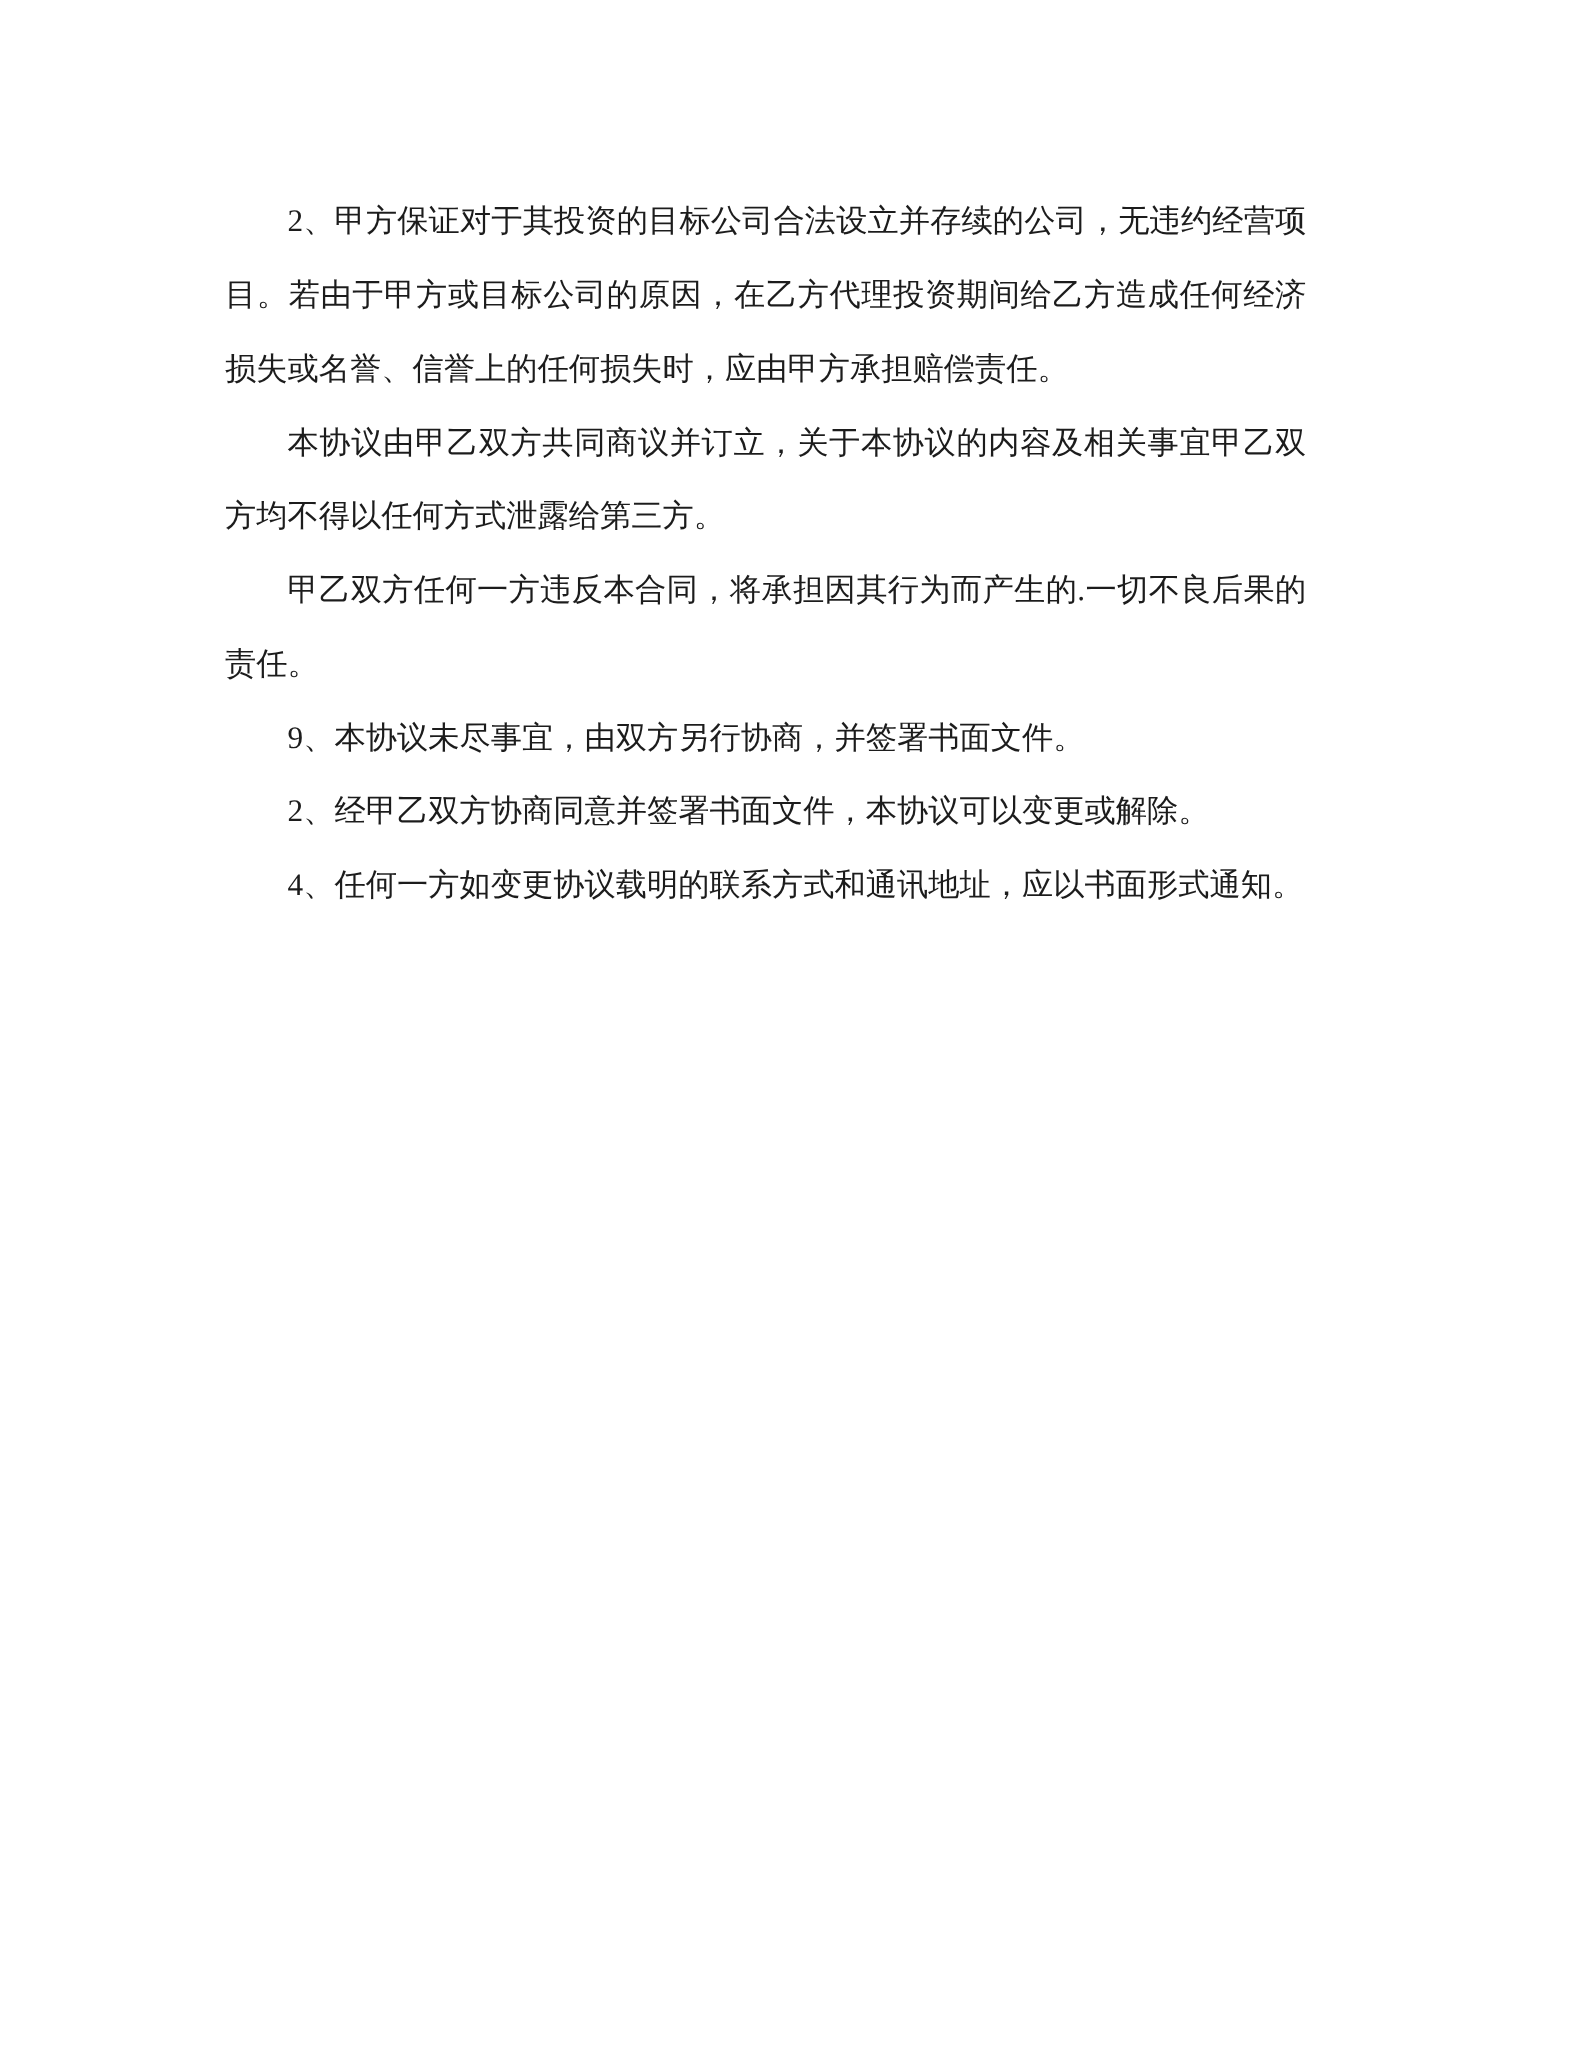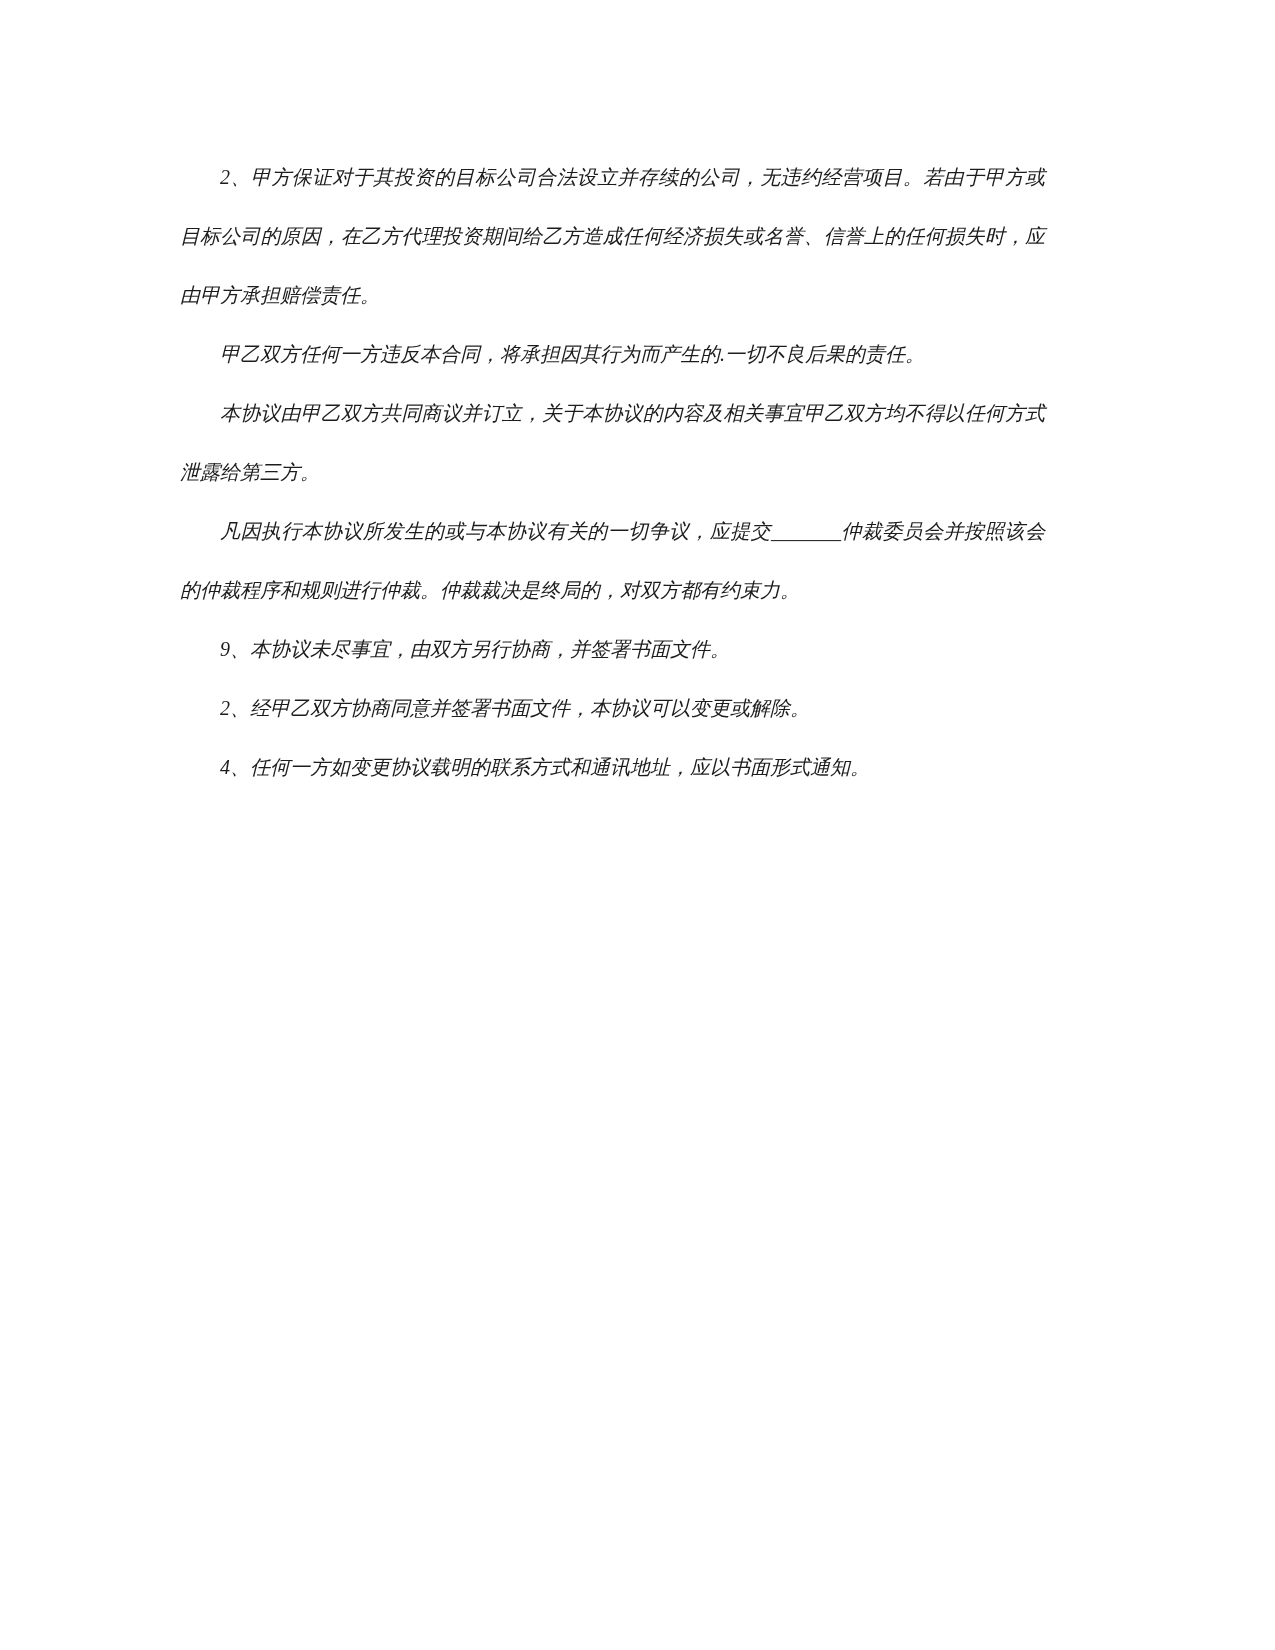--- a/index.html
+++ b/index.html
@@ -14,38 +14,36 @@
     margin: 0 auto;
     background: #ffffff;
     box-sizing: border-box;
     padding: 148px 230px 0 180px;
     overflow: hidden;
   }
   .doc-body {
     width: 865px;
     color: #1c1c1c;
     font-family: "Liberation Serif", "DejaVu Serif", serif;
-    font-style: italic;
-    font-size: 20px;
+    font-size: 25px;
     line-height: 59px;
     text-align: justify;
   }
   .doc-body p {
     margin: 0;
     padding: 0;
     text-indent: 2em;
     word-break: break-all;
   }
 </style>
 </head>
 <body>
 
 <div class="page">
   <div class="doc-body">
     <p>2、甲方保证对于其投资的目标公司合法设立并存续的公司，无违约经营项目。若由于甲方或目标公司的原因，在乙方代理投资期间给乙方造成任何经济损失或名誉、信誉上的任何损失时，应由甲方承担赔偿责任。</p>
+    <p>本协议由甲乙双方共同商议并订立，关于本协议的内容及相关事宜甲乙双方均不得以任何方式泄露给第三方。</p>
     <p>甲乙双方任何一方违反本合同，将承担因其行为而产生的.一切不良后果的责任。</p>
-    <p>本协议由甲乙双方共同商议并订立，关于本协议的内容及相关事宜甲乙双方均不得以任何方式泄露给第三方。</p>
-    <p>凡因执行本协议所发生的或与本协议有关的一切争议，应提交_______仲裁委员会并按照该会的仲裁程序和规则进行仲裁。仲裁裁决是终局的，对双方都有约束力。</p>
     <p>9、本协议未尽事宜，由双方另行协商，并签署书面文件。</p>
     <p>2、经甲乙双方协商同意并签署书面文件，本协议可以变更或解除。</p>
     <p>4、任何一方如变更协议载明的联系方式和通讯地址，应以书面形式通知。</p>
   </div>
 </div>
 
 </body></html>

